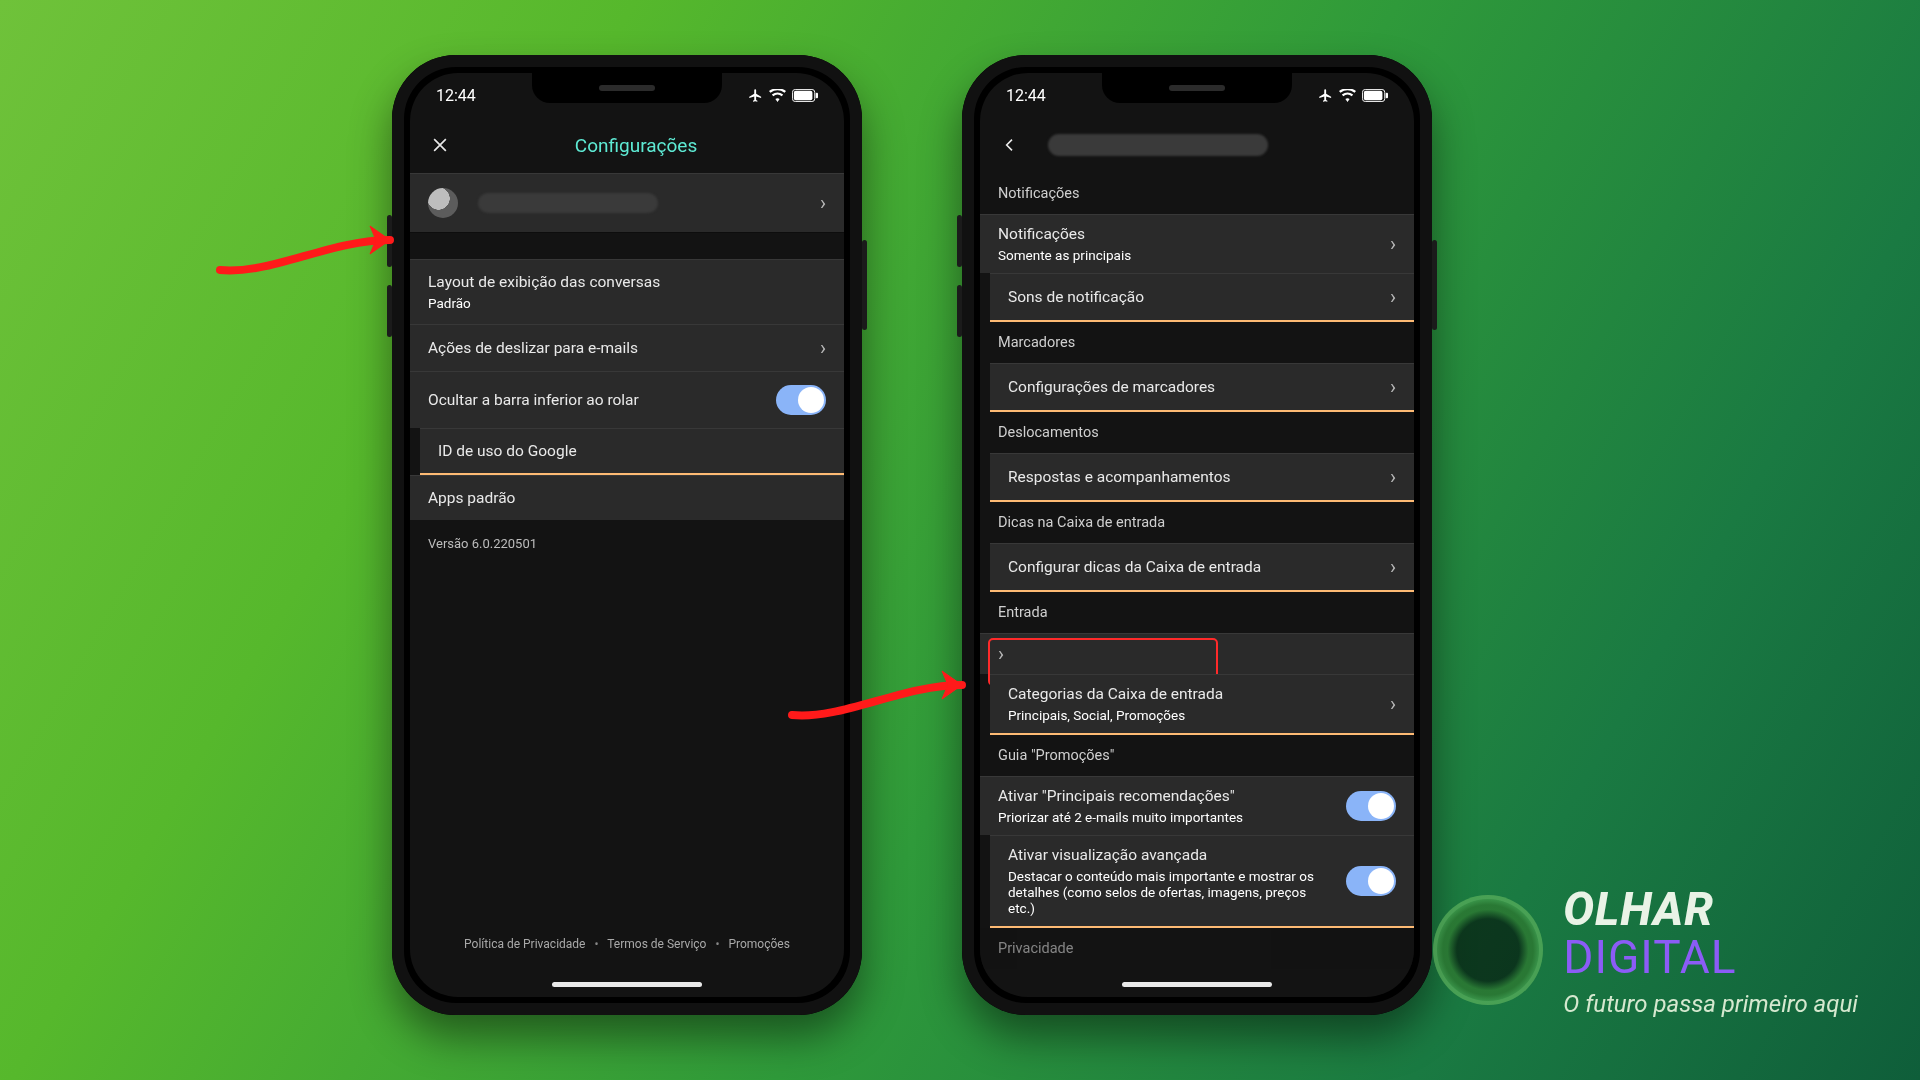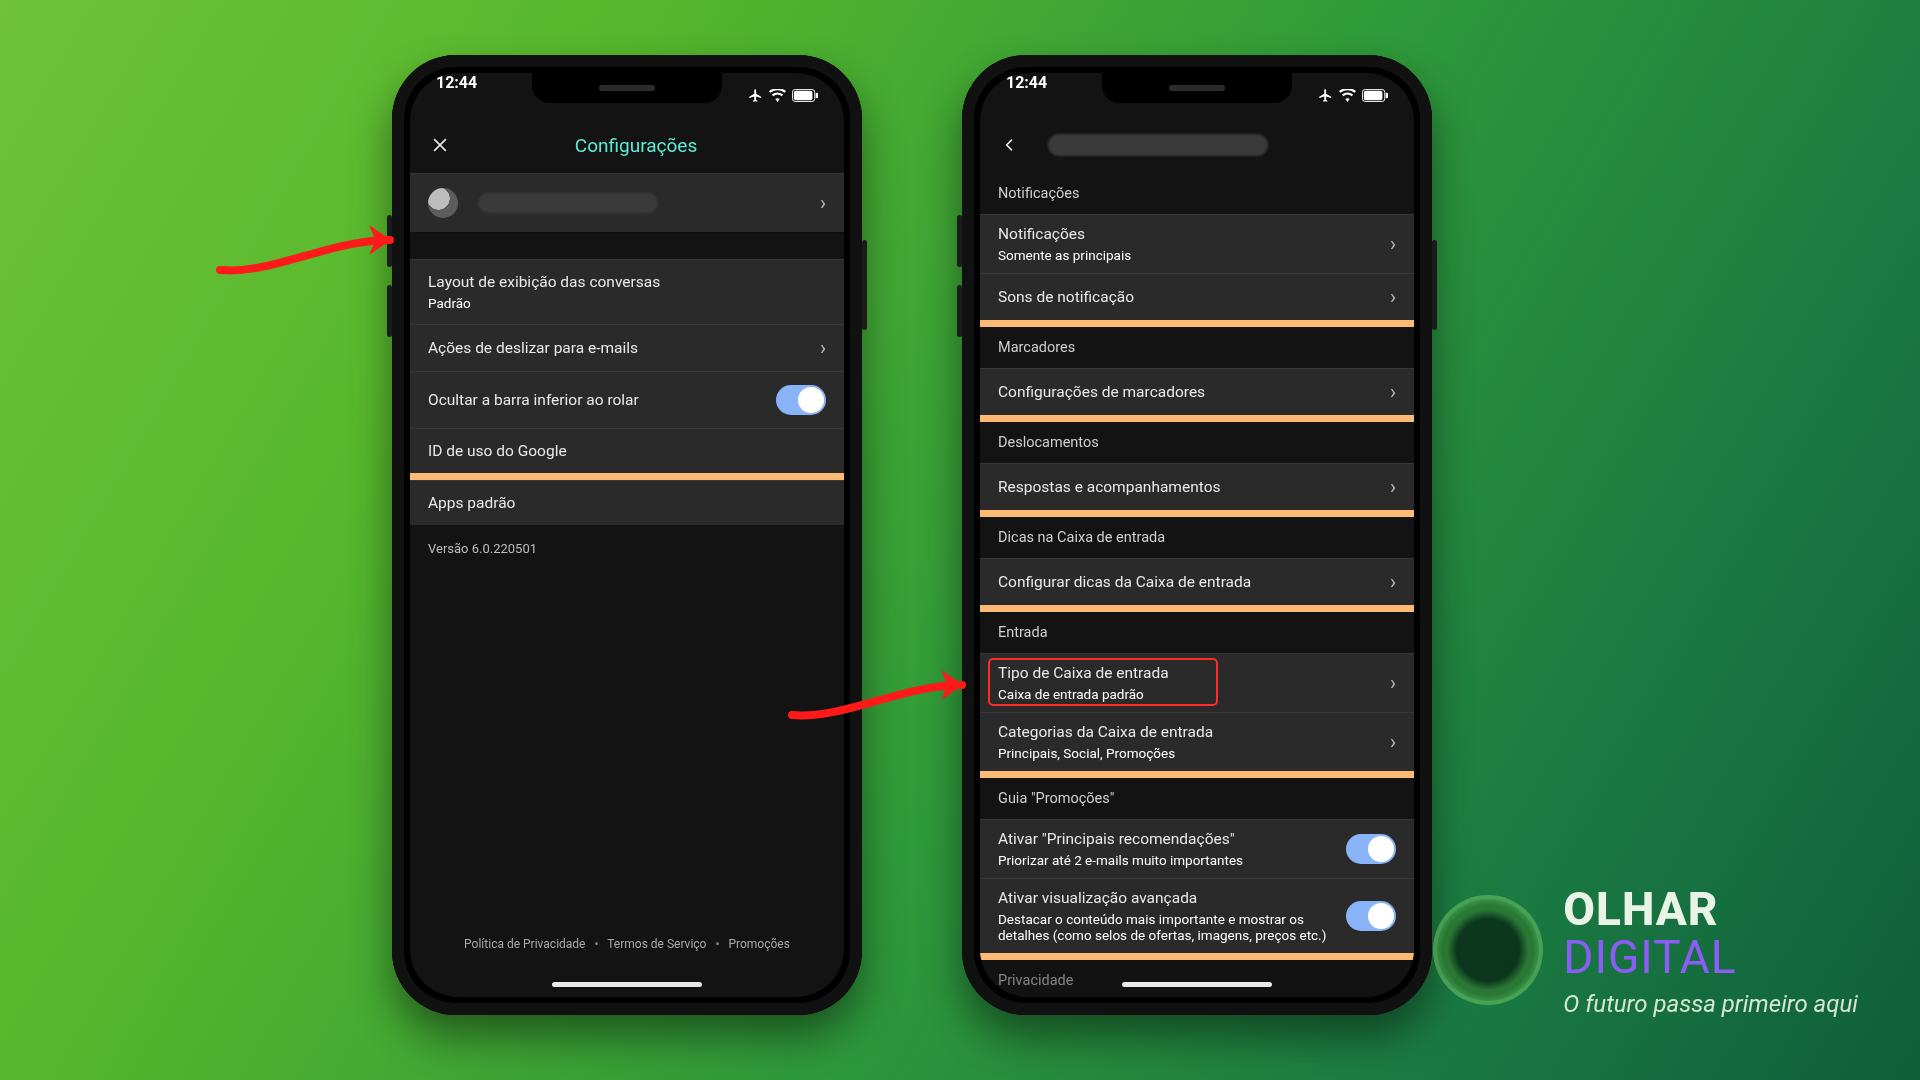--- a/index.html
+++ b/index.html
@@ -52,23 +52,23 @@
     z-index: 10;
     display: flex; align-items: center; justify-content: center;
   }
   .notch::after{
     content:""; width: 56px; height:6px; background:#2b2b2b; border-radius:3px;
   }
 
   
   .status {
     height: 44px;
-    display: flex; justify-content: space-between;
+    display: flex; align-items: center; justify-content: space-between;
     padding: 0 26px;
-    font-size: 16px; font-weight: 700; color: #fff;
+    font-size: 16px; font-weight: 400; color: #fff;
   }
   .status-right { display:flex; align-items:center; gap:6px; }
   .status-icon { display:inline-flex; }
 
   
   .app-header {
     display:flex; align-items:center; gap:18px;
     height: 56px; padding: 0 16px;
     color:#5eead4; font-size:19px;
   }
@@ -94,21 +94,21 @@
     background:#2a2a2a;
     border-top:1px solid #383838;
     padding: 13px 18px;
     display:flex; align-items:center; gap:12px;
     font-size:15.5px; color:#e9e9e9;
     position: relative;
   }
   .row.compact { padding-top:10px; padding-bottom:10px; }
   .row .sub { display:block; font-size:13.5px; color:#ffffff; margin-top:4px; }
   .row .body { flex:1; min-width:0; }
-  .row.last { border-bottom:7px solid #fdba74; }
+  .row.last { border-bottom:2px solid #fdba74;margin-left:10px; }
   .section-title {
     background:#131313; color:#cfcfcf;
     padding: 12px 18px; font-size:14.5px;
   }
 
   .chevron { color:#b9b9b9; font-size:20px; line-height:1; }
 
   
   .toggle {
     width:50px; height:30px; border-radius:15px;
@@ -148,21 +148,21 @@
   
   .brand {
     position:absolute; right: 62px; bottom: 62px;
     display:flex; align-items:center; gap:20px; color:#cfe9cf;
   }
   .brand-circle {
     width: 110px; height: 110px; border-radius: 50%;
     background: radial-gradient(circle at 50% 50%, rgba(0,0,0,0.55) 0 40%, rgba(44,120,50,0.85) 52% 58%, rgba(83,170,80,0.55) 66% 72%, rgba(0,0,0,0) 78%);
     box-shadow: inset 0 0 0 4px rgba(120,200,120,0.25);
   }
-  .brand-text .t1 { font-size: 46px; font-weight: 800; letter-spacing: 1px; color:#e9f3e6; }
+  .brand-text .t1 { font-size: 46px; font-weight: 800; letter-spacing: 1px; color:#e9f3e6;font-style:italic; }
   .brand-text .t2 { font-size: 46px; font-weight: 400; letter-spacing: 1px; color:#8b5cf6; margin-top:-6px; }
   .brand-text .tag { font-size: 24px; color:#d5e8cf; font-style: italic; margin-top: 6px; }
 </style>
 </head>
 <body>
 
 <div class="stage">
 
   <div class="phone phone-1">
     <div class="side-btn vol-up"></div>
@@ -313,24 +313,20 @@
       </div>
 
       <div class="section-title">Dicas na Caixa de entrada</div>
       <div class="row last">
         <div class="body">Configurar dicas da Caixa de entrada</div>
         <span class="chevron">›</span>
       </div>
 
       <div class="section-title">Entrada</div>
       <div class="row compact" id="inbox-type-row">
-        <div class="body">
-          <span>Tipo de Caixa de entrada</span>
-          <span class="sub">Caixa de entrada padrão</span>
-        </div>
         <span class="chevron">›</span>
         <div class="highlight" style="top:4px; width:230px; height:48px;"></div>
       </div>
       <div class="row compact last">
         <div class="body">
           <span>Categorias da Caixa de entrada</span>
           <span class="sub">Principais, Social, Promoções</span>
         </div>
         <span class="chevron">›</span>
       </div>

